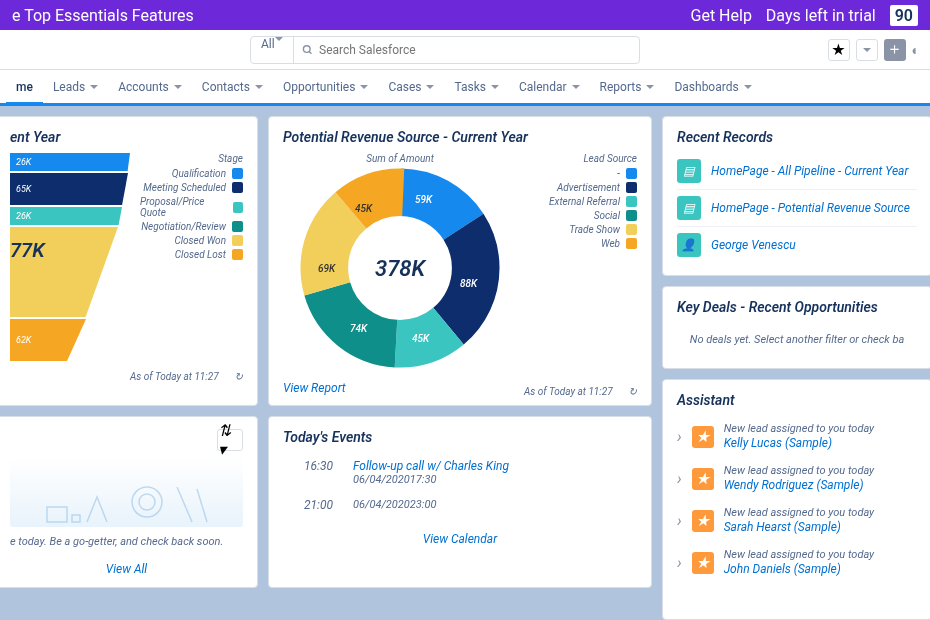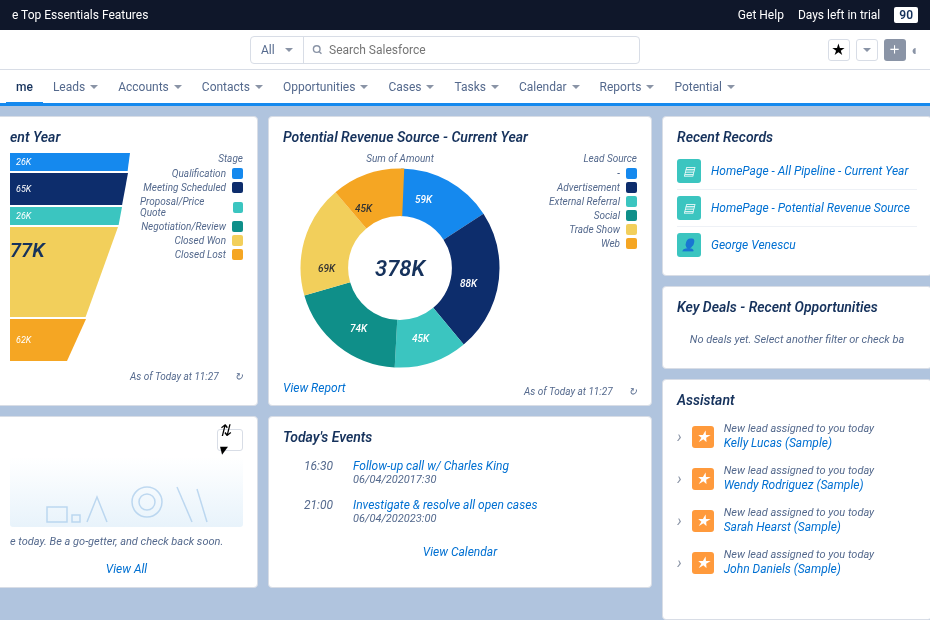--- a/index.html
+++ b/index.html
@@ -1,24 +1,24 @@
 <!DOCTYPE html>
 <html><head>
 <meta charset="utf-8">
 <style>
 * { box-sizing: border-box; margin: 0; padding: 0; font-family: -apple-system, BlinkMacSystemFont, "Segoe UI", Roboto, Arial, sans-serif; }
 body { width: 930px; height: 620px; overflow: hidden; background: #b0c4de; }
-.topbar { background: #0f172a; color: #fff; height: 30px; display: flex; align-items: center; padding: 0 12px; font-size: 12px; }
+.topbar { background: #6d28d9; color: #fff; height: 30px; display: flex; align-items: center; padding: 0 12px; font-size: 16px; }
 .topbar .left { flex: 1; }
 .topbar .right { display: flex; gap: 14px; align-items: center; }
 .trial-badge { background: #fff; color: #16325c; padding: 1px 5px; font-weight: 600; border-radius: 2px; }
 .searchbar { background: #fff; height: 40px; display: flex; align-items: center; padding: 0 10px; border-bottom: 1px solid #d8dde6; }
 .searchbar .spacer { width: 240px; }
 .search-wrap { display: flex; align-items: center; border: 1px solid #d8dde6; border-radius: 4px; height: 28px; width: 390px; }
-.search-all { display: flex; align-items: center; gap: 10px; padding: 0 10px; border-right: 1px solid #d8dde6; font-size: 12px; color: #54698d; height: 100%; }
+.search-all { display: flex; align-items: flex-start; gap: 0; padding: 0 10px; border-right: 1px solid #d8dde6; font-size: 12px; color: #54698d; height: 100%; }
 .search-input { flex: 1; display: flex; align-items: center; padding: 0 8px; gap: 6px; }
 .search-input input { border: none; outline: none; font-size: 12px; width: 100%; }
 .searchbar .right-icons { margin-left: auto; display: flex; gap: 6px; align-items: center; }
 .icon-box { width: 22px; height: 22px; border: 1px solid #d8dde6; border-radius: 3px; display: flex; align-items: center; justify-content: center; }
 .icon-box.dark { background: #8a94a6; color: #fff; border: none; }
 .nav { background: #fff; height: 36px; display: flex; align-items: center; padding: 0 6px; border-bottom: 3px solid #1589ee; }
 .nav-item { display: flex; align-items: center; gap: 5px; padding: 0 10px; font-size: 12px; color: #54698d; height: 100%; cursor: pointer; }
 .nav-item.active { color: #16325c; font-weight: 500; border-bottom: 3px solid #1589ee; margin-bottom: -3px; }
 .chev { width: 0; height: 0; border-left: 4px solid transparent; border-right: 4px solid transparent; border-top: 4px solid #8a94a6; }
 .content { padding: 10px 0 0 0; display: flex; gap: 10px; height: calc(100% - 106px); font-style: italic; }
@@ -130,21 +130,21 @@
     </div>
   <div class="nav-item">
       <span>Calendar</span>
       <span class="chev"></span>
     </div>
   <div class="nav-item">
       <span>Reports</span>
       <span class="chev"></span>
     </div>
   <div class="nav-item">
-      <span>Potential</span>
+      <span>Dashboards</span>
       <span class="chev"></span>
     </div>
 </div>
 
 <div class="content">
   <div class="col col1">
     <div class="card" style="height:290px;">
       <h3>ent Year</h3>
       <div class="funnel-wrap">
         <div class="funnel">
@@ -273,21 +273,20 @@
       <div class="events-row">
         <div class="time">16:30</div>
         <div class="body">
             <div class="title">Follow-up call w/ Charles King</div>
             <div class="dt">06/04/202017:30</div>
           </div>
       </div>
       <div class="events-row">
         <div class="time">21:00</div>
         <div class="body">
-            <div class="title">Investigate &amp; resolve all open cases</div>
             <div class="dt">06/04/202023:00</div>
           </div>
       </div>
       <div class="center-link"><span class="link">View Calendar</span></div>
     </div>
   </div>
 
   <div class="col col3">
     <div class="card">
       <h3>Recent Records</h3>

